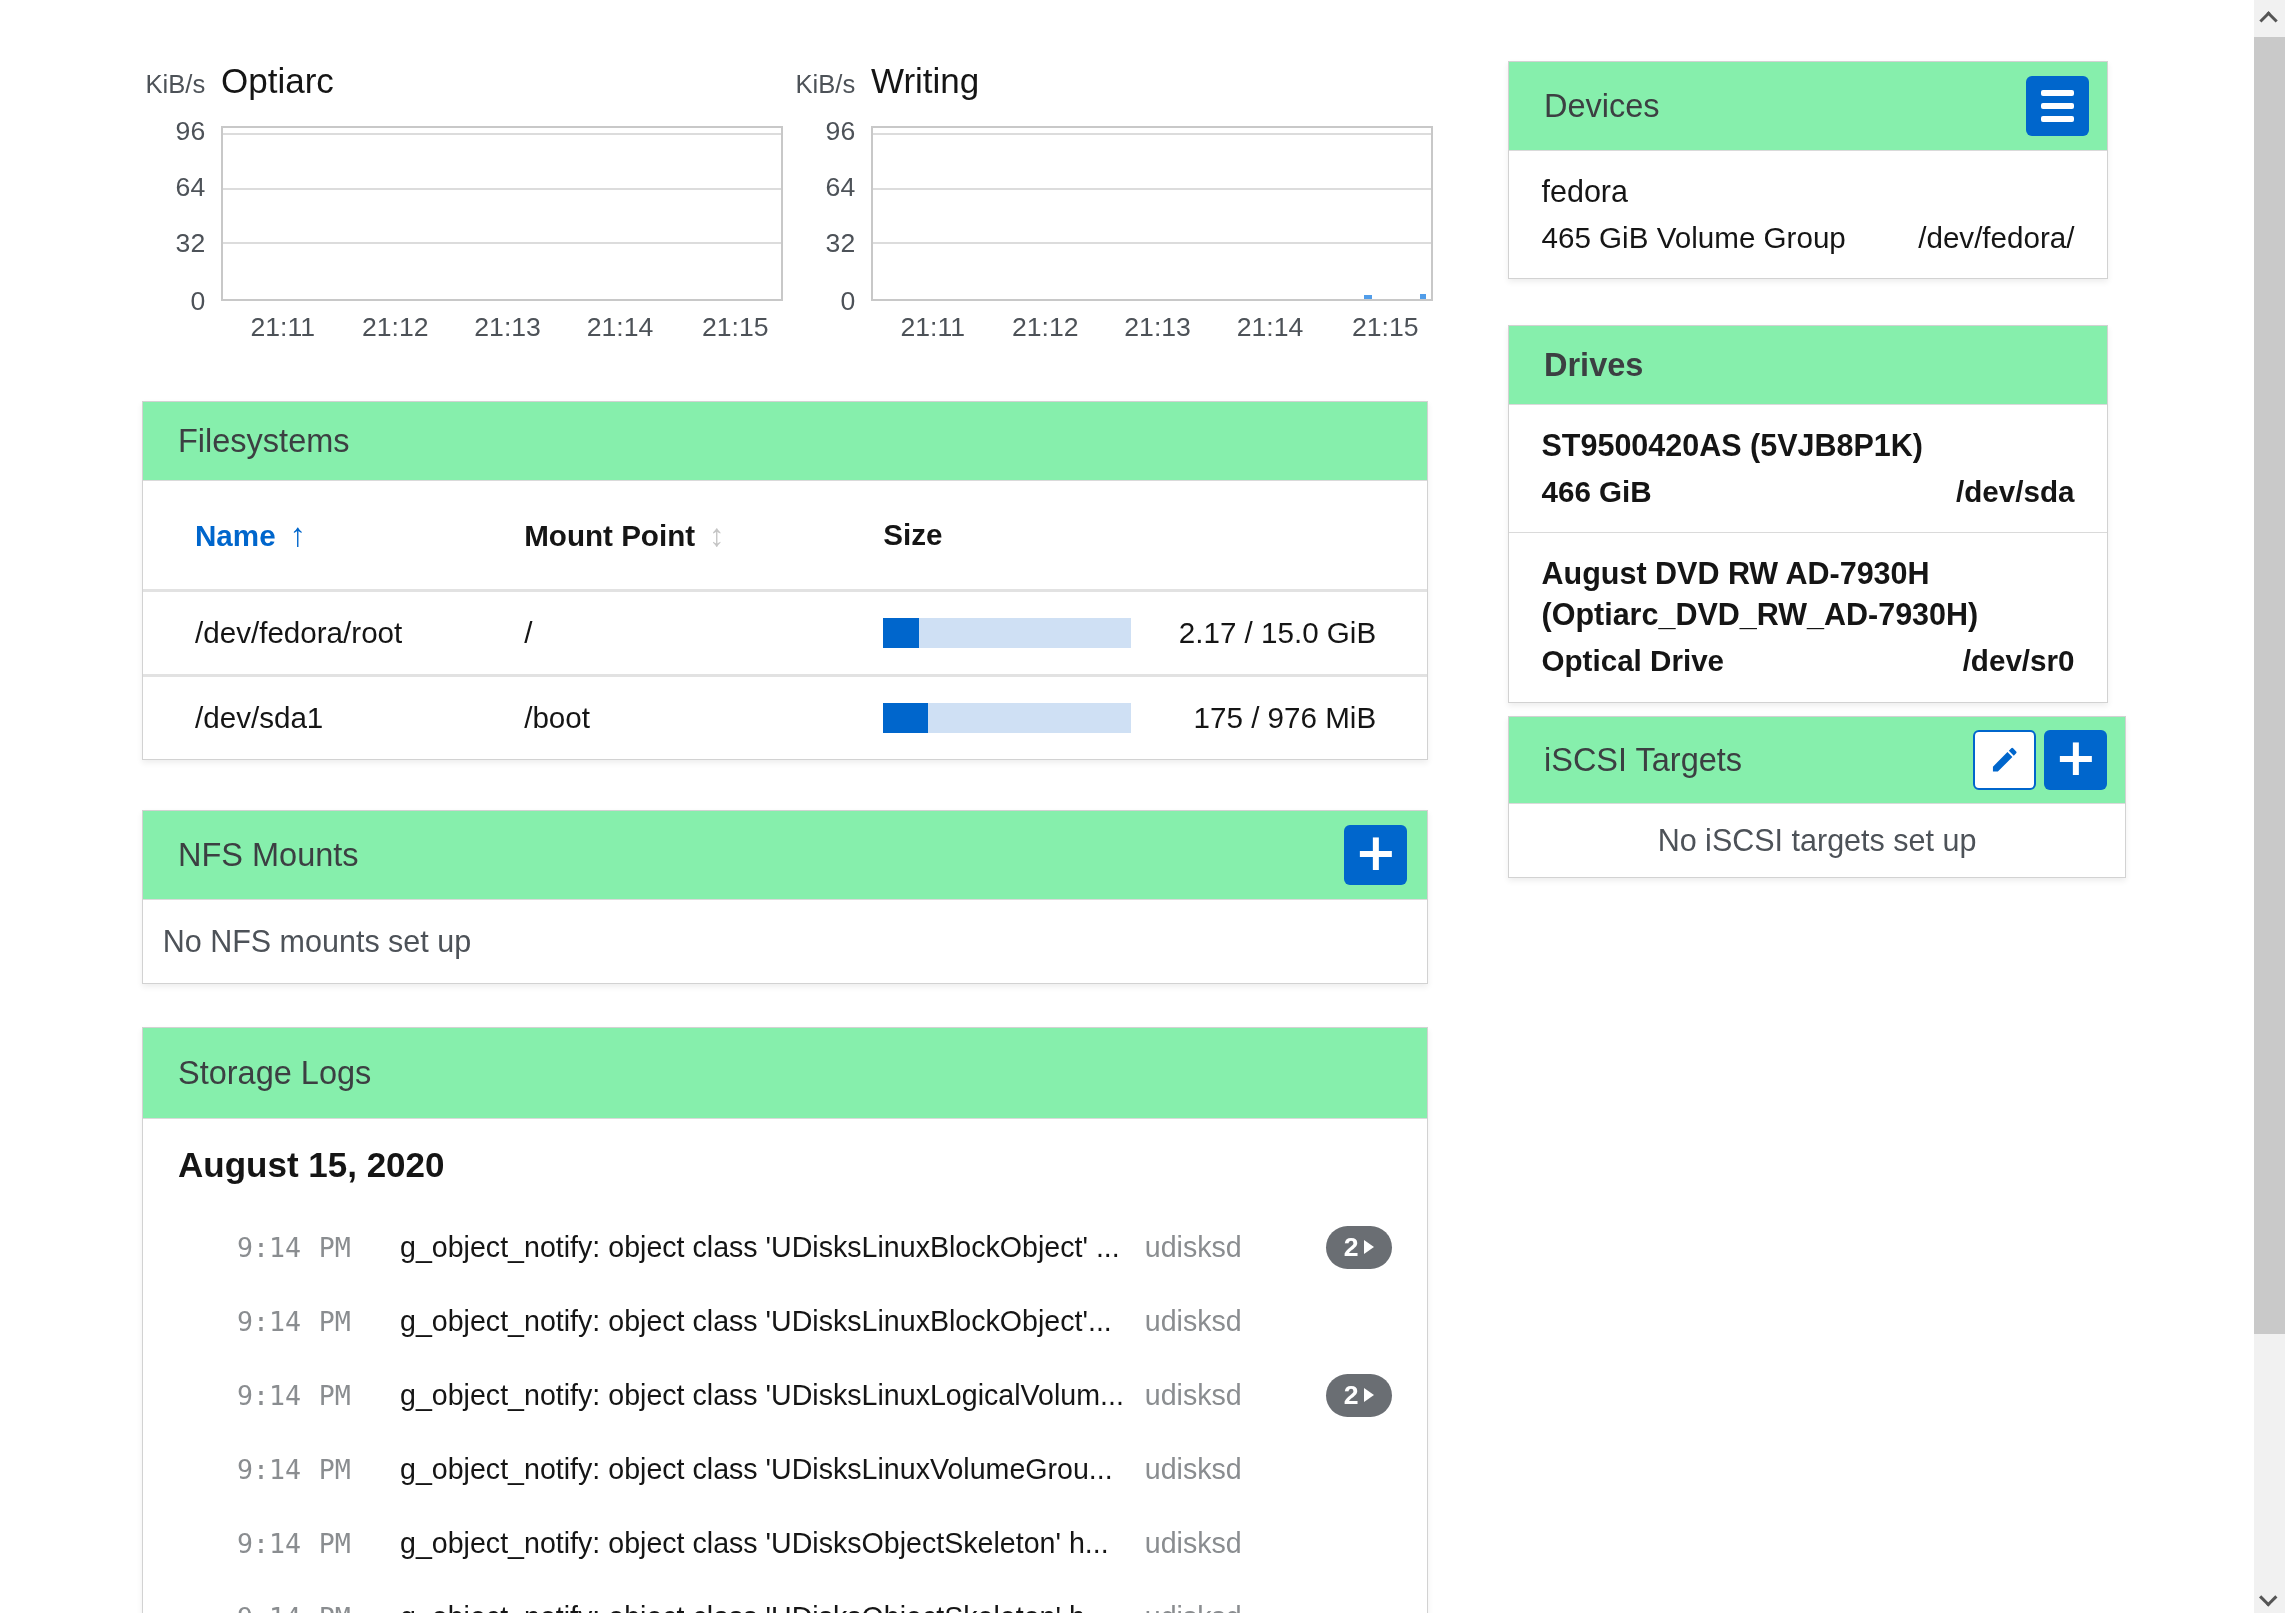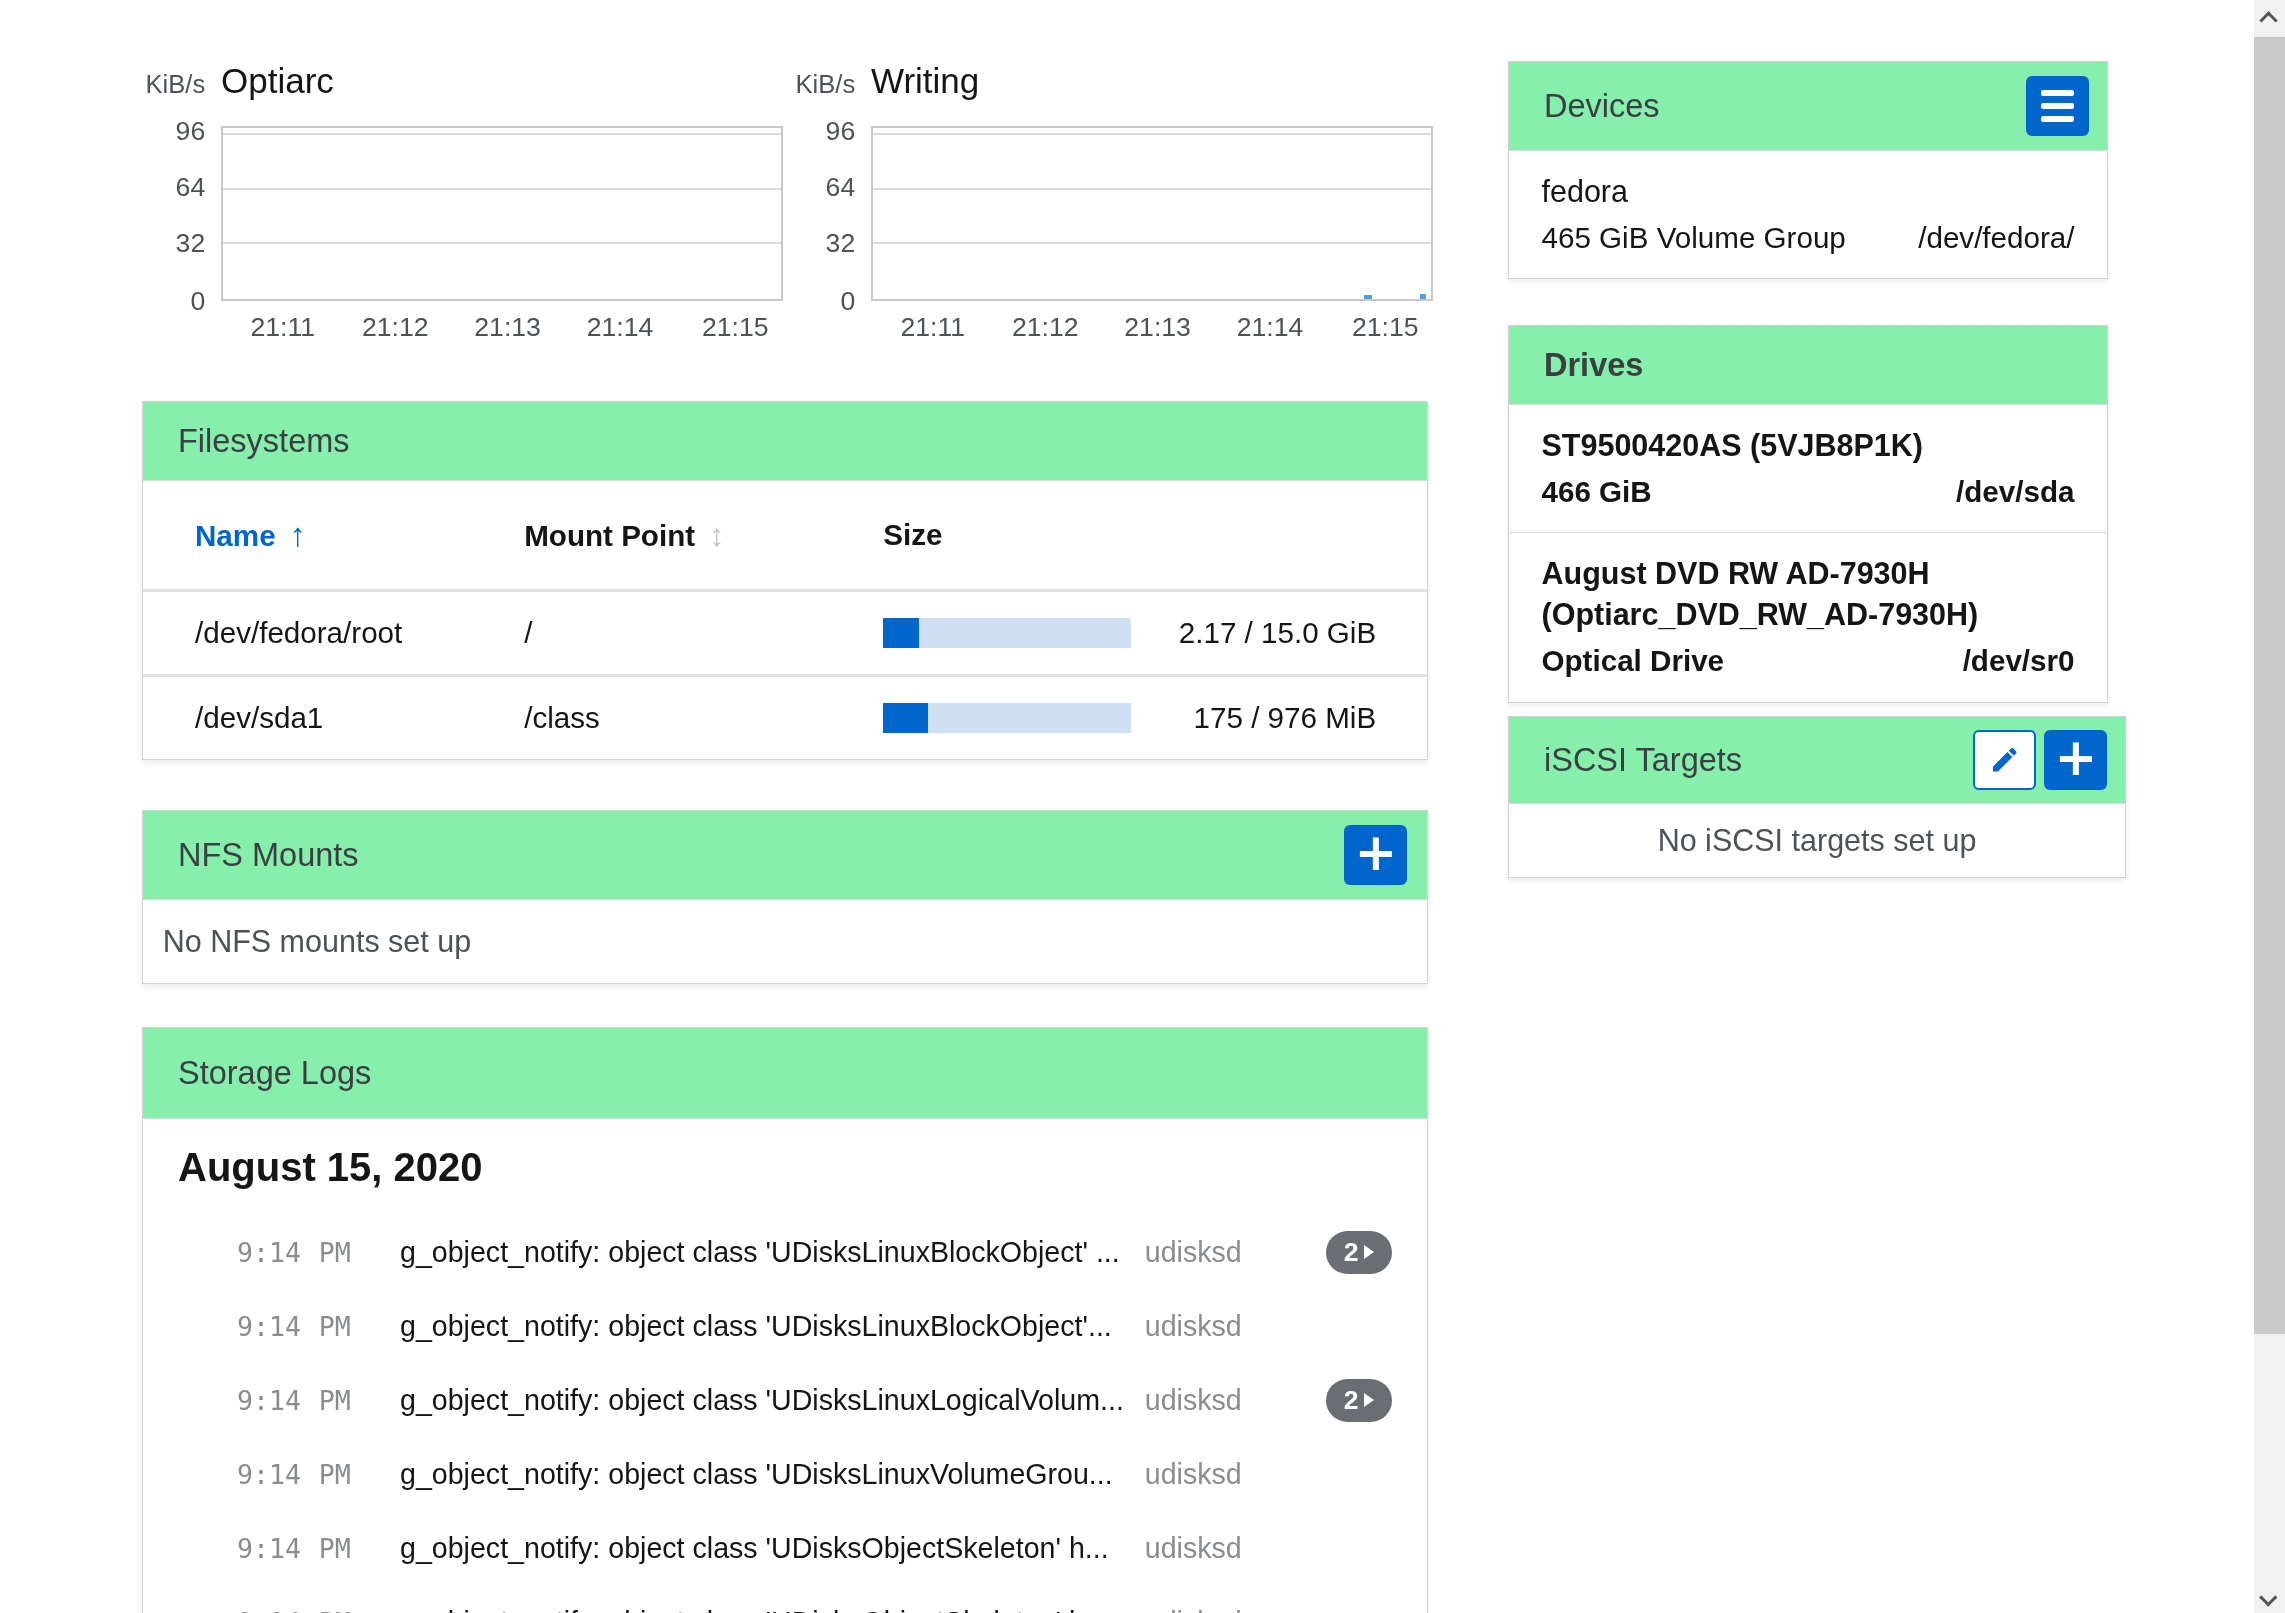--- a/index.html
+++ b/index.html
@@ -66,21 +66,21 @@
   
   #nfs-panel { left:142px; top:810px; width:1286px; }
   #nfs-panel .panel-header { height:89px; padding-right:19.7px; }
   .empty-line { height:83px; display:flex; align-items:center; padding-left:19.7px;
                 font-size:30.5px; color:#4d5258; }
 
   
   #logs-panel { left:142px; top:1027px; width:1286px; height:749px; }
   #logs-panel .panel-header { height:91px; }
   .logs-body { padding:25.6px 35px 0 35px; }
-  .date-heading { font-size:40px; font-weight:bold; color:#151515; margin-bottom:25.6px; }
+  .date-heading { font-size:35px; font-weight:bold; color:#151515; margin-bottom:25.6px; }
   .log-row { display:flex; align-items:center; height:74px; padding-left:59px; cursor:pointer; }
   .log-time { width:163px; display:flex; font-family:"DejaVu Sans Mono",monospace;
               font-size:26.6px; color:#8a8d90; }
   .log-ampm { margin-left:17.7px; }
   .log-msg { width:729px; font-size:28.6px; color:#151515; white-space:nowrap; overflow:hidden; }
   .log-src { width:158px; margin-left:15.8px; font-size:28.6px; color:#8a8d90; }
   .badge { margin-left:auto; display:flex; align-items:center; background:#6a6e73; color:#fff;
            border-radius:984px; padding:5.9px 17.7px; font-size:26.6px; font-weight:bold; cursor:pointer; }
   .badge-arrow { width:0; height:0; border-left:10.8px solid #fff; border-top:7.9px solid transparent;
                  border-bottom:7.9px solid transparent; margin-left:5.9px; }
@@ -189,21 +189,21 @@
       <div class="col-mount cell">/</div>
       <div class="col-size">
         <div class="usage-bar">
           <div class="usage-fill" style="width: 14.5%;"></div>
         </div>
         <span class="size-label">2.17 / 15.0 GiB</span>
       </div>
     </div>
     <div class="fs-row">
       <div class="col-name cell">/dev/sda1</div>
-      <div class="col-mount cell">/class</div>
+      <div class="col-mount cell">/boot</div>
       <div class="col-size">
         <div class="usage-bar">
           <div class="usage-fill" style="width: 17.9%;"></div>
         </div>
         <span class="size-label">175 / 976 MiB</span>
       </div>
     </div>
   </div>
 
   <div class="panel" id="nfs-panel">

